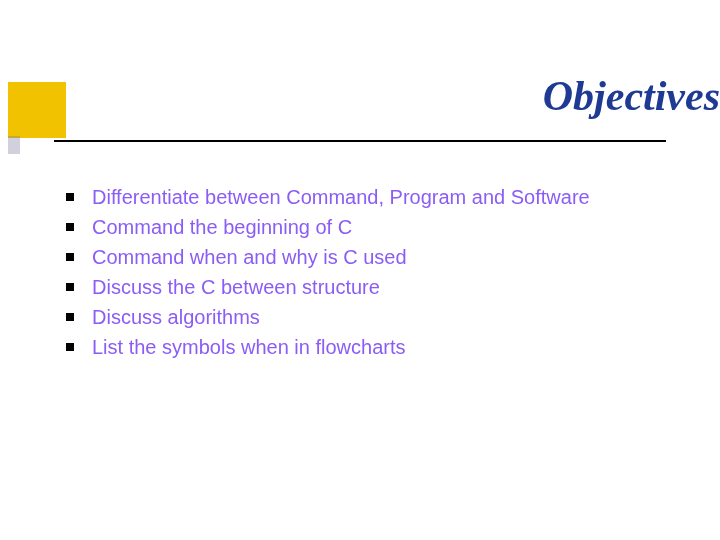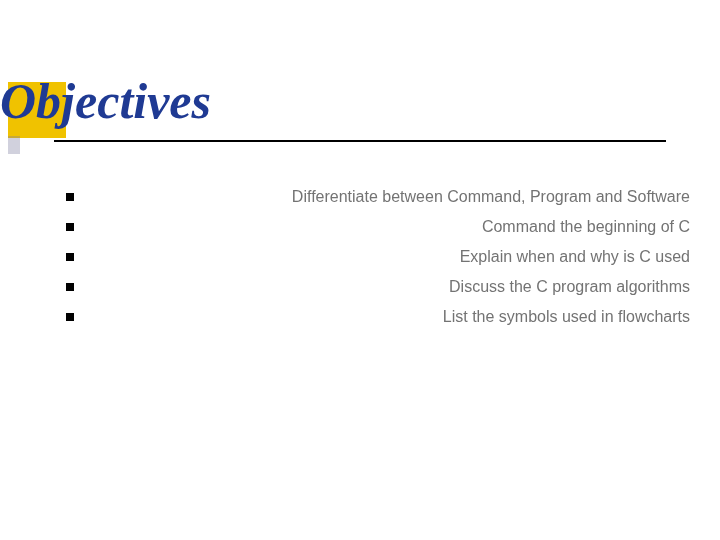--- a/index.html
+++ b/index.html
@@ -27,22 +27,22 @@
     width: 12px;
     height: 18px;
     background: #7b7b9e;
     opacity: 0.35;
   }
   .title {
     position: absolute;
     top: 72px;
     left: 0;
     width: 720px;
-    text-align: left;
-    font-size: 50px;
+    text-align: right;
+    font-size: 42px;
     font-weight: bold;
     font-style: italic;
     color: #1f3a93;
     font-family: "Times New Roman", Times, serif;
   }
   .underline {
     position: absolute;
     top: 140px;
     left: 54px;
     width: 612px;
@@ -56,24 +56,23 @@
     right: 30px;
   }
   ul.bullets {
     list-style: none;
     padding: 0;
     margin: 0;
   }
   ul.bullets li {
     position: relative;
     padding-left: 32px;
-    font-size: 16px;
+    font-size: 20px;
     line-height: 30px;
-    color: #737373;
-    text-align: right;
+    color: #8b5cf6;
   }
   ul.bullets li .marker {
     position: absolute;
     left: 6px;
     top: 11px;
     width: 8px;
     height: 8px;
     background: #000000;
   }
 </style>
@@ -91,30 +90,31 @@
     <li>
       <span class="marker"></span>
       <span>Differentiate between Command, Program and Software</span>
     </li>
     <li>
       <span class="marker"></span>
       <span>Command the beginning of C</span>
     </li>
     <li>
       <span class="marker"></span>
-      <span>Explain when and why is C used</span>
+      <span>Command when and why is C used</span>
     </li>
     <li>
       <span class="marker"></span>
-      <span>Discuss the C program algorithms</span>
+      <span>Discuss the C between structure</span>
+    </li>
+    <li>
+      <span class="marker"></span>
+      <span>Discuss algorithms</span>
     </li>
     <li>
       <span class="marker"></span>
     </li>
     <li>
       <span class="marker"></span>
-    </li>
-    <li>
-      <span class="marker"></span>
-      <span>List the symbols used in flowcharts</span>
+      <span>List the symbols when in flowcharts</span>
     </li>
   </ul>
 </div>
 
 </body></html>

